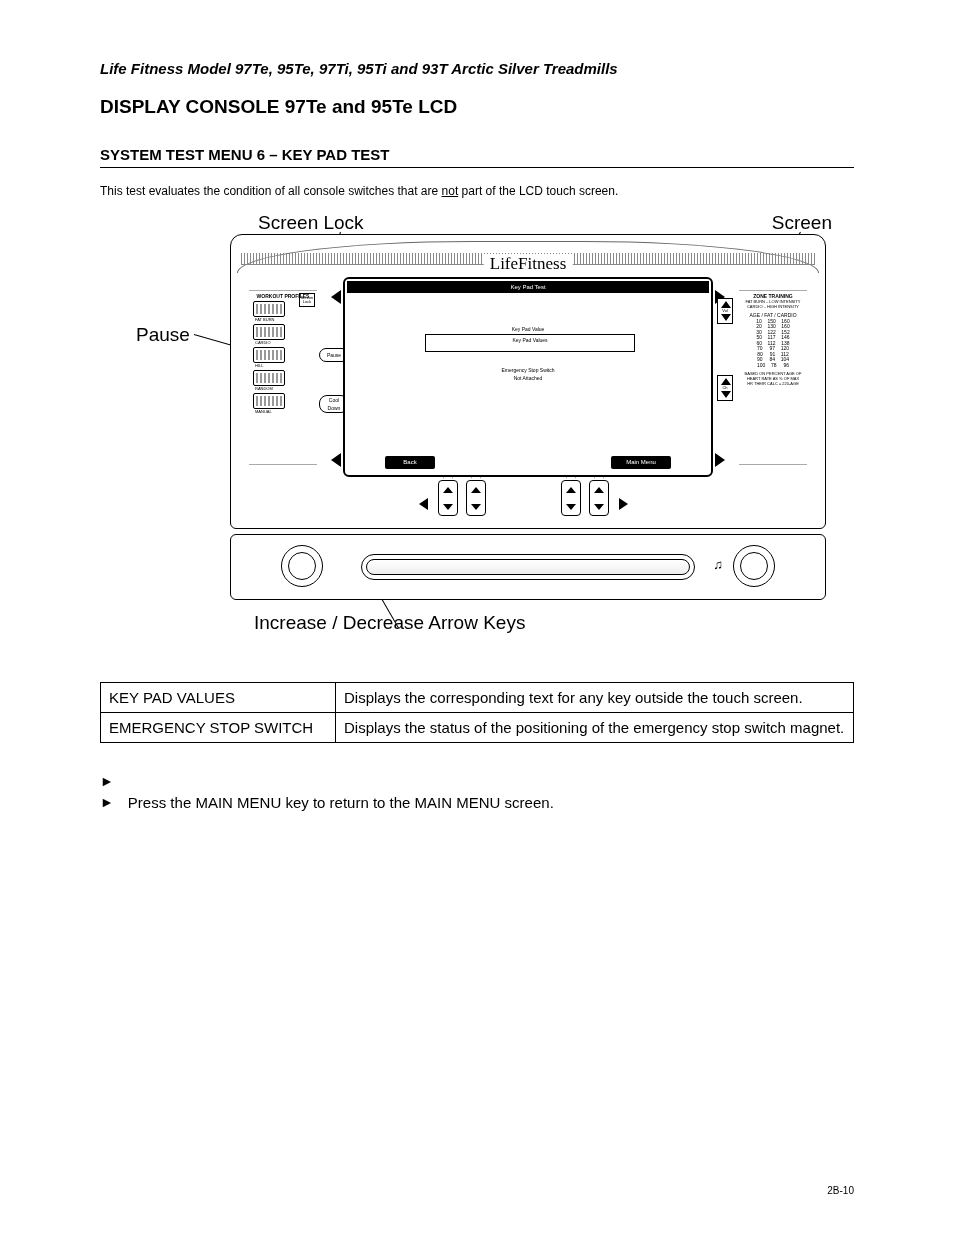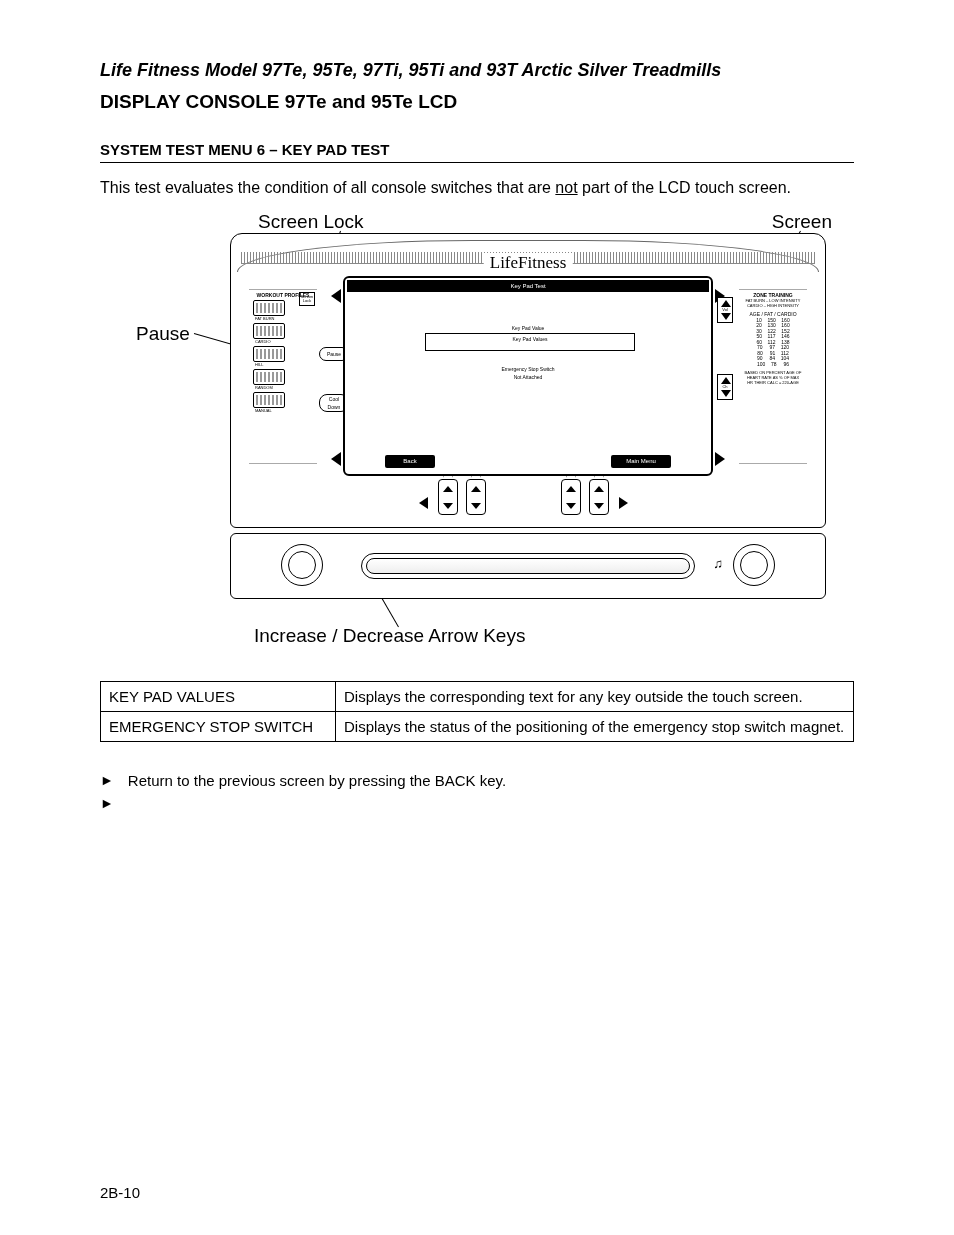--- a/index.html
+++ b/index.html
@@ -6,25 +6,25 @@
   body {
     margin: 0;
     padding: 60px 100px;
     font-family: Arial, Helvetica, sans-serif;
     background: #fff;
     color: #000;
     width: 954px;
     height: 1235px;
     font-size: 15px;
   }
-  .hdr-italic { font-style: italic; font-weight: bold; font-size: 18px; }
-  .hdr-main { font-weight: bold; font-size: 19px; margin-top: 10px; }
+  .hdr-italic { font-style: italic; font-weight: bold; font-size: 15px; }
+  .hdr-main { font-weight: bold; font-size: 19px; margin-top: 19px; }
   .sect { font-weight: bold; margin-top: 28px; font-size: 15px; }
   .sect-rule { border: none; border-top: 1.5px solid #000; margin: 4px 0 16px 0; }
-  .intro { font-size: 16px; margin-bottom: 8px; }
+  .intro { font-size: 12px; margin-bottom: 8px; }
   .intro u { text-decoration: underline; }
   .diagram-wrap { position: relative; width: 710px; height: 440px; margin: 14px auto 0 auto; }
   .callout { position: absolute; font-family: 'Arial Narrow', Arial, sans-serif; font-size: 19px; }
   .console { position: absolute; left: 108px; top: 22px; width: 596px; height: 370px; }
   .console-top { position: absolute; top: 0; left: 0; right: 0; height: 295px;
     border: 1.5px solid #000; border-radius: 12px 12px 6px 6px; background: #fff; }
   .top-arch { position: absolute; top: 6px; left: 6px; right: 6px; height: 32px;
     border-top: 1px solid #666; border-left: 1px solid #666; border-right: 1px solid #666;
     border-radius: 280px 280px 0 0 / 38px 38px 0 0; }
   .ruler { position: absolute; top: 18px; left: 10px; right: 10px; height: 12px;
@@ -82,21 +82,21 @@
   .bar { position:absolute; top:19px; left:130px; right:130px; height:26px; border:1.5px solid #000; border-radius:14px;}
   .bar::after{content:''; position:absolute; inset:4px; border:1px solid #000; border-radius:10px;
      background:linear-gradient(#fff,#eee);}
   .hp-icon{position:absolute; right:102px; top:22px; font-size:13px;}
   .leader { position:absolute; background:#000; }
   table.vals { border-collapse: collapse; width: 100%; margin-top: 30px; }
   table.vals td { border: 1px solid #000; padding: 6px 8px; font-size: 15px; vertical-align: middle; }
   .bul { margin-top: 28px; }
   .bul-row { display:flex; gap:14px; font-size:15px; line-height:1.5;}
   .bul-row .arr{ font-size:14px; }
-  .pgnum { text-align:left; margin-top:370px; font-size:15px;}
+  .pgnum { text-align:right; margin-top:370px; font-size:10px;}
   .heart-tbl { font-size:5px; margin-top:4px; line-height:1.1; text-align:center;}
   .heart-tbl div{white-space:pre;}
 </style>
 </head>
 <body>
 
 <div class="hdr-italic">Life Fitness Model 97Te, 95Te, 97Ti, 95Ti and 93T Arctic Silver Treadmills</div>
 <div class="hdr-main">DISPLAY CONSOLE 97Te and 95Te LCD</div>
 
 <div class="sect">SYSTEM TEST MENU 6 – KEY PAD TEST</div>
@@ -106,21 +106,21 @@
   <span>This test evaluates the condition of all console switches that are </span><u>not</u><span> part of the LCD touch screen.</span>
 </div>
 
 <div class="diagram-wrap">
 
   <div class="callout" style="left:136px; top:0px;">Screen Lock</div>
   <div class="callout" style="right:0px; top:0px;">Screen</div>
   <div class="callout" style="left:14px; top:112px;">Pause</div>
   <div class="callout" style="left:126px; top:262px;">Cool Down</div>
   <div class="callout" style="right:18px; top:266px;">Channel</div>
-  <div class="callout" style="left:132px; top:414px;">Increase / Decrease Arrow Keys</div>
+  <div class="callout" style="left:132px; top:400px;">Increase / Decrease Arrow Keys</div>
 
   <div class="leader" style="left:218px; top:20px; width:1px; height:60px; transform:rotate(18deg); transform-origin:top;"></div>
   <div class="leader" style="left:678px; top:20px; width:1px; height:93px; transform:rotate(30deg); transform-origin:top;"></div>
   <div class="leader" style="left:72px; top:122px; width:130px; height:1px; transform:rotate(16deg); transform-origin:left;"></div>
   <div class="leader" style="left:187px; top:262px; width:1px; height:38px; transform:rotate(-33deg); transform-origin:bottom;"></div>
   <div class="leader" style="left:626px; top:220px; width:1px; height:56px; transform:rotate(-26deg); transform-origin:bottom;"></div>
   <div class="leader" style="left:276px; top:310px; width:1px; height:106px; transform:rotate(-30deg); transform-origin:bottom;"></div>
 
   <div class="console">
     <div class="console-top">
@@ -239,20 +239,20 @@
   <tr>
     <td>EMERGENCY STOP SWITCH</td>
     <td>Displays the status of the positioning of the emergency stop switch magnet.</td>
   </tr>
 </tbody>
   </table>
 
 <div class="bul">
   <div class="bul-row">
     <span class="arr">►</span>
-    <span>Return to the previous screen by pressing the BACK key.</span>
   </div>
   <div class="bul-row">
     <span class="arr">►</span>
+    <span>Press the MAIN MENU key to return to the MAIN MENU screen.</span>
   </div>
 </div>
 
 <div class="pgnum">2B-10</div>
 
 </body></html>

